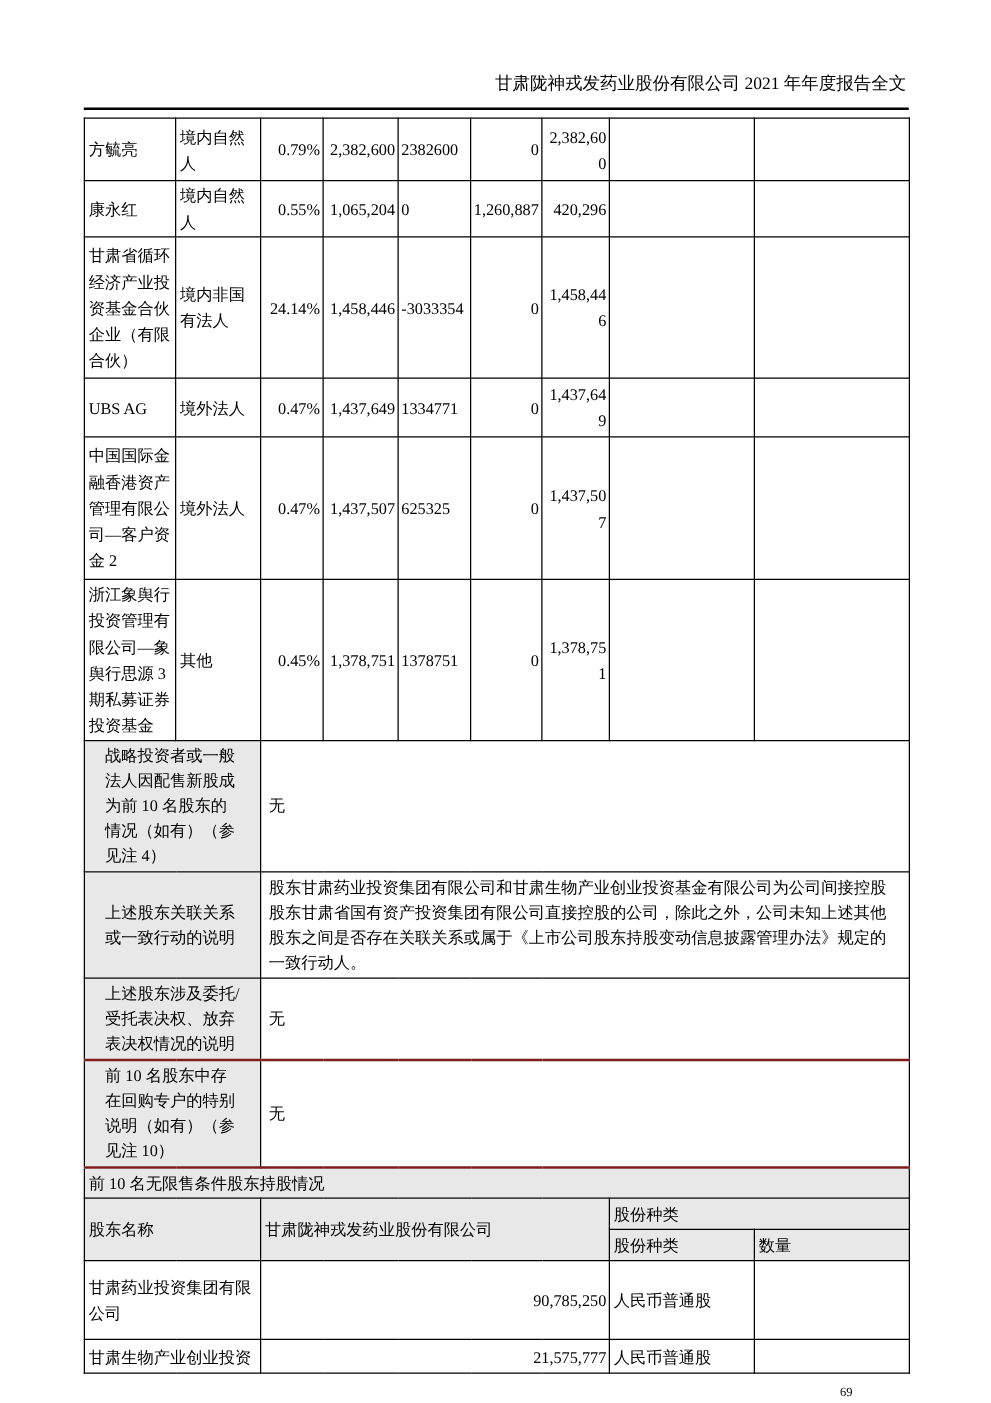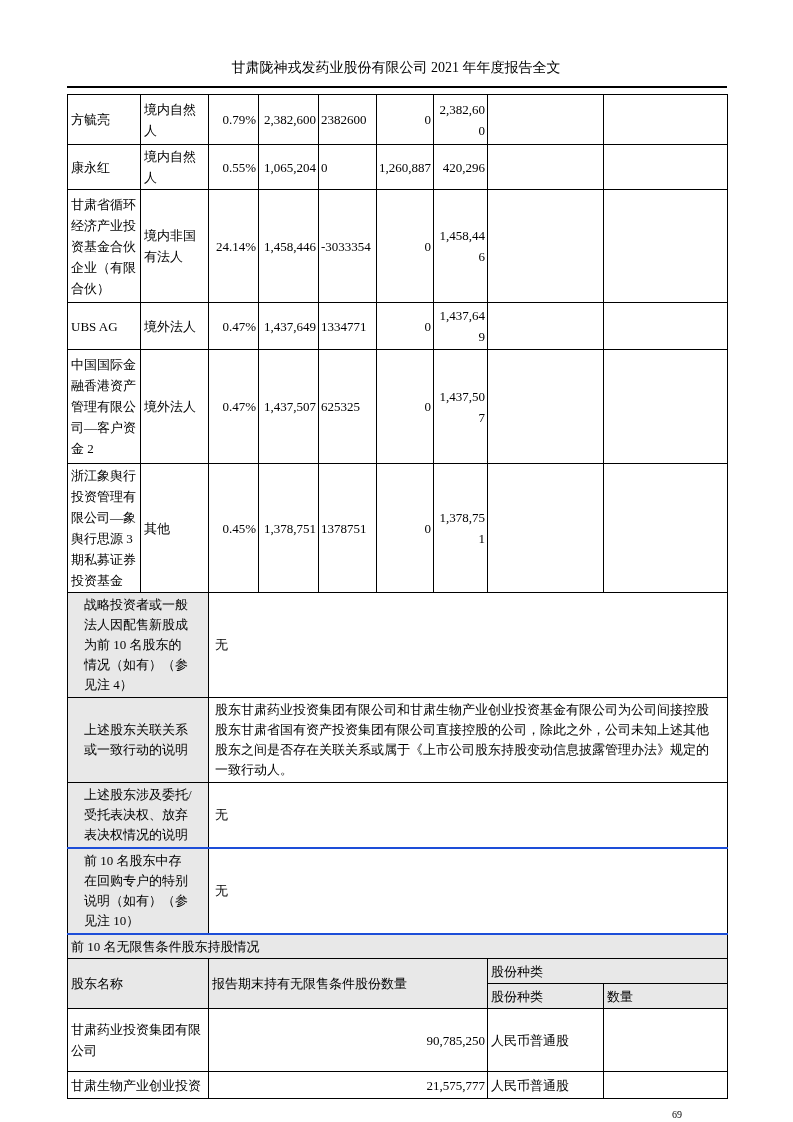--- a/index.html
+++ b/index.html
@@ -9,21 +9,21 @@
     font-family: "Liberation Serif", "DejaVu Serif", serif;
     color: #000000;
     position: relative;
     overflow: hidden;
   }
   .page-header {
     width: 660px;
     margin-left: 67px;
     padding: 58px 2px 8px 0;
     border-bottom: 2px solid #000;
-    text-align: center;
+    text-align: right;
     font-size: 14px;
     line-height: 20px;
   }
   table.main-table {
     border-collapse: collapse;
     table-layout: fixed;
     width: 660px;
     margin-left: 67px;
     margin-top: 6px;
     border-top: 1.5px solid #000;
@@ -37,21 +37,21 @@
     overflow: hidden;
     word-break: break-all;
   }
   .tl { text-align: left; }
   .tr { text-align: right; }
   .tc { text-align: left; margin-top: 16px; }
   .num { padding: 1px 2px; }
   .gray { background: #e8e8e8; }
   .note-label { line-height: 20px; padding: 2px 16px; }
   .note-text { line-height: 20px; padding: 2px 6px; }
-  tr.sep td { border-top: 2px solid #1d4ed8; }
+  tr.sep td { border-top: 2px solid #7f1d1d; }
   .page-footer {
     width: 660px;
     margin-left: 67px;
     margin-top: 10px;
     text-align: right;
     padding-right: 45px;
     font-size: 10px;
   }
 </style>
 </head>
@@ -157,21 +157,21 @@
   <tr style="height:74px" class="sep">
     <td colspan="2" class="tl gray note-label">前 10 名股东中存在回购专户的特别说明（如有）（参见注 10）</td>
     <td colspan="7" class="tl note-text">无</td>
   </tr>
 
   <tr style="height:24px" class="sep">
     <td colspan="9" class="tc gray">前 10 名无限售条件股东持股情况</td>
   </tr>
   <tr style="height:25px">
     <td colspan="2" rowspan="2" class="tc gray">股东名称</td>
-    <td colspan="5" rowspan="2" class="tc gray">报告期末持有无限售条件股份数量</td>
+    <td colspan="5" rowspan="2" class="tc gray">甘肃陇神戎发药业股份有限公司</td>
     <td colspan="2" class="tc gray">股份种类</td>
   </tr>
   <tr style="height:25px">
     <td class="tc gray">股份种类</td>
     <td class="tc gray">数量</td>
   </tr>
   <tr style="height:63px">
     <td colspan="2" class="tl">甘肃药业投资集团有限公司</td>
     <td colspan="5" class="tr num">90,785,250</td>
     <td class="tl">人民币普通股</td>

